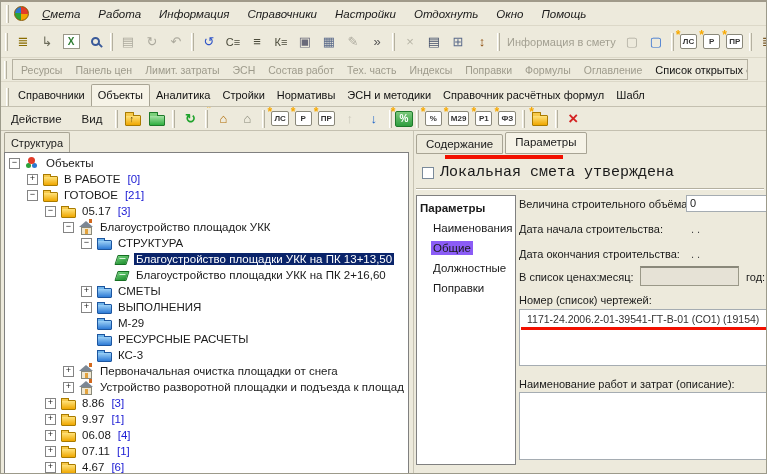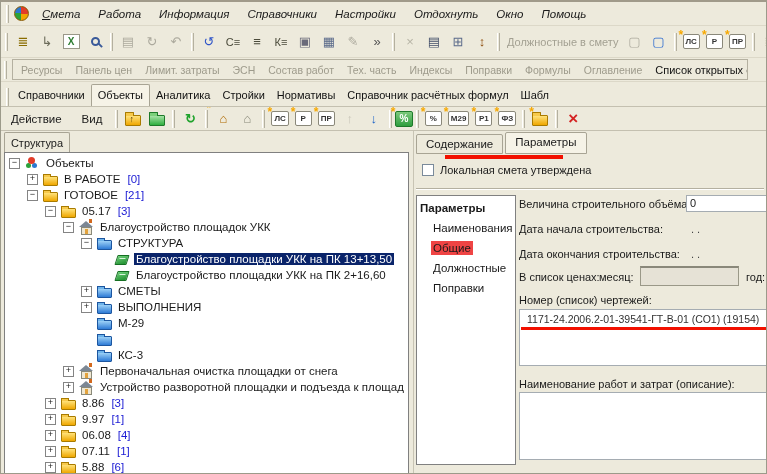--- a/index.html
+++ b/index.html
@@ -89,28 +89,28 @@
   .i-book:after{content:"";position:absolute;left:2px;top:2px;right:2px;height:1px;background:#d8f5dc;}
   
   .rightpanel{position:absolute;left:412px;top:0;right:0;height:345px;border-left:1px solid #c8c4b4;}
   .rtabs{position:absolute;left:2px;top:2px;display:flex;align-items:flex-end;height:21px;}
   .rtab{font-size:11.5px;padding:3px 9px;background:#EDEADC;border:1px solid #a8a494;
         border-radius:2px 2px 0 0;margin-right:2px;white-space:nowrap;}
   .rtab.active{background:#f6f3e7;padding-bottom:5px;}
   .red-tab-line{position:absolute;left:31px;top:24px;width:118px;height:4px;background:#f21000;}
   .cbrow{position:absolute;left:8px;top:33px;display:flex;align-items:center;gap:6px;}
   .checkbox{width:12px;height:12px;background:#fff;border:1px solid #7a8a9a;}
-  .cblabel{font-size:11px;}
+  .cblabel{font-size:15px;font-family:Liberation Mono, monospace;}
   .hsep{position:absolute;left:2px;right:2px;top:57px;border-top:1px solid #b4b0a0;border-bottom:1px solid #fff;}
   .paramnav{position:absolute;left:2px;top:64px;width:100px;bottom:11px;background:#fff;
             border:1px solid #808080;font-size:11.5px;padding:3px 0 0 3px;overflow:hidden;}
   .pn-root{font-weight:bold;line-height:19px;white-space:nowrap;}
   .pn-item{padding-left:11px;line-height:20px;white-space:nowrap;}
   .pn-item .in{padding:1px 2px;}
-  .pn-item.sel .in{background:#ef4444;}
+  .pn-item.sel .in{background:#8b5cf6;}
   .flabel{position:absolute;font-size:11px;white-space:nowrap;}
   .fval{position:absolute;font-size:11px;color:#444;white-space:nowrap;}
   .finput{position:absolute;height:17px;background:#fff;border:1px solid #a5acb2;font-size:11px;
           padding:1px 3px;overflow:hidden;}
   .finput.gray{background:#e6e2d6;border:1px solid #9a9888;border-top:2px solid #8a887a;height:20px;}
   .fbox{position:absolute;background:#fff;border:1px solid #a5acb2;font-size:10.5px;padding:3px 2px;
         overflow:hidden;}
   .fbox .line1{white-space:nowrap;color:#333;padding-left:5px;}
   .red-underline{position:absolute;height:3px;background:#f21000;}
 </style>
@@ -190,21 +190,21 @@
       <span class="tbtn">
         <span style="color: rgb(68, 80, 106);">▤</span>
       </span>
       <span class="tbtn">
         <span style="color: rgb(90, 106, 138);">⊞</span>
       </span>
       <span class="tbtn">
         <span style="color: rgb(136, 68, 0);">↕</span>
       </span>
       <span class="grip"></span>
-      <span class="glabel">Должностные в смету</span>
+      <span class="glabel">Информация в смету</span>
       <span class="tbtn dis">
         <span style="color: rgb(119, 117, 106);">▢</span>
       </span>
       <span class="tbtn">
         <span style="color: rgb(42, 106, 208);">▢</span>
       </span>
       <span class="grip"></span>
       <span class="badge">ЛС<span class="star">*</span></span>
       <span class="badge">Р<span class="star">*</span></span>
       <span class="badge">ПР<span class="star">*</span></span>
@@ -232,20 +232,21 @@
   </div>
 
   <div class="tabsrow">
       <span class="grip"></span>
       <span id="navtabs" style="display:flex;align-items:flex-end;">
         <span class="ntab">Справочники</span>
         <span class="ntab sel">Объекты</span>
         <span class="ntab">Аналитика</span>
         <span class="ntab">Стройки</span>
         <span class="ntab">Нормативы</span>
+        <span class="ntab">ЭСН и методики</span>
         <span class="ntab">Справочник расчётных формул</span>
         <span class="ntab">Шабл</span>
       </span>
     </div>
 
   <div class="actionbar" id="actionbar">
       <span class="amenu">Действие</span>
       <span class="amenu">Вид</span>
       <span class="grip"></span>
       <span class="tbtn">
@@ -384,20 +385,21 @@
             <span class="ticon">
               <span class="i-folder blue"></span>
             </span>
             <span class="tlabel">М-29</span>
           </div>
           <div class="trow" style="padding-left: 76px;">
             <span class="expslot"></span>
             <span class="ticon">
               <span class="i-folder blue"></span>
             </span>
+            <span class="tlabel">РЕСУРСНЫЕ РАСЧЕТЫ</span>
           </div>
           <div class="trow" style="padding-left: 76px;">
             <span class="expslot"></span>
             <span class="ticon">
               <span class="i-folder blue"></span>
             </span>
             <span class="tlabel">КС-3</span>
           </div>
           <div class="trow" style="padding-left: 58px;">
             <span class="expander">+</span>
@@ -449,21 +451,21 @@
               <span class="i-folder"></span>
             </span>
             <span class="tlabel">07.11</span>
             <span class="tcount">[1]</span>
           </div>
           <div class="trow" style="padding-left: 40px;">
             <span class="expander">+</span>
             <span class="ticon">
               <span class="i-folder"></span>
             </span>
-            <span class="tlabel">5.88</span>
+            <span class="tlabel">4.67</span>
             <span class="tcount">[6]</span>
           </div>
         </div>
     </div>
 
     <div class="rightpanel">
       <div class="rtabs" id="rtabs">
           <span class="rtab">Содержание</span>
           <span class="rtab active">Параметры</span>
         </div>

